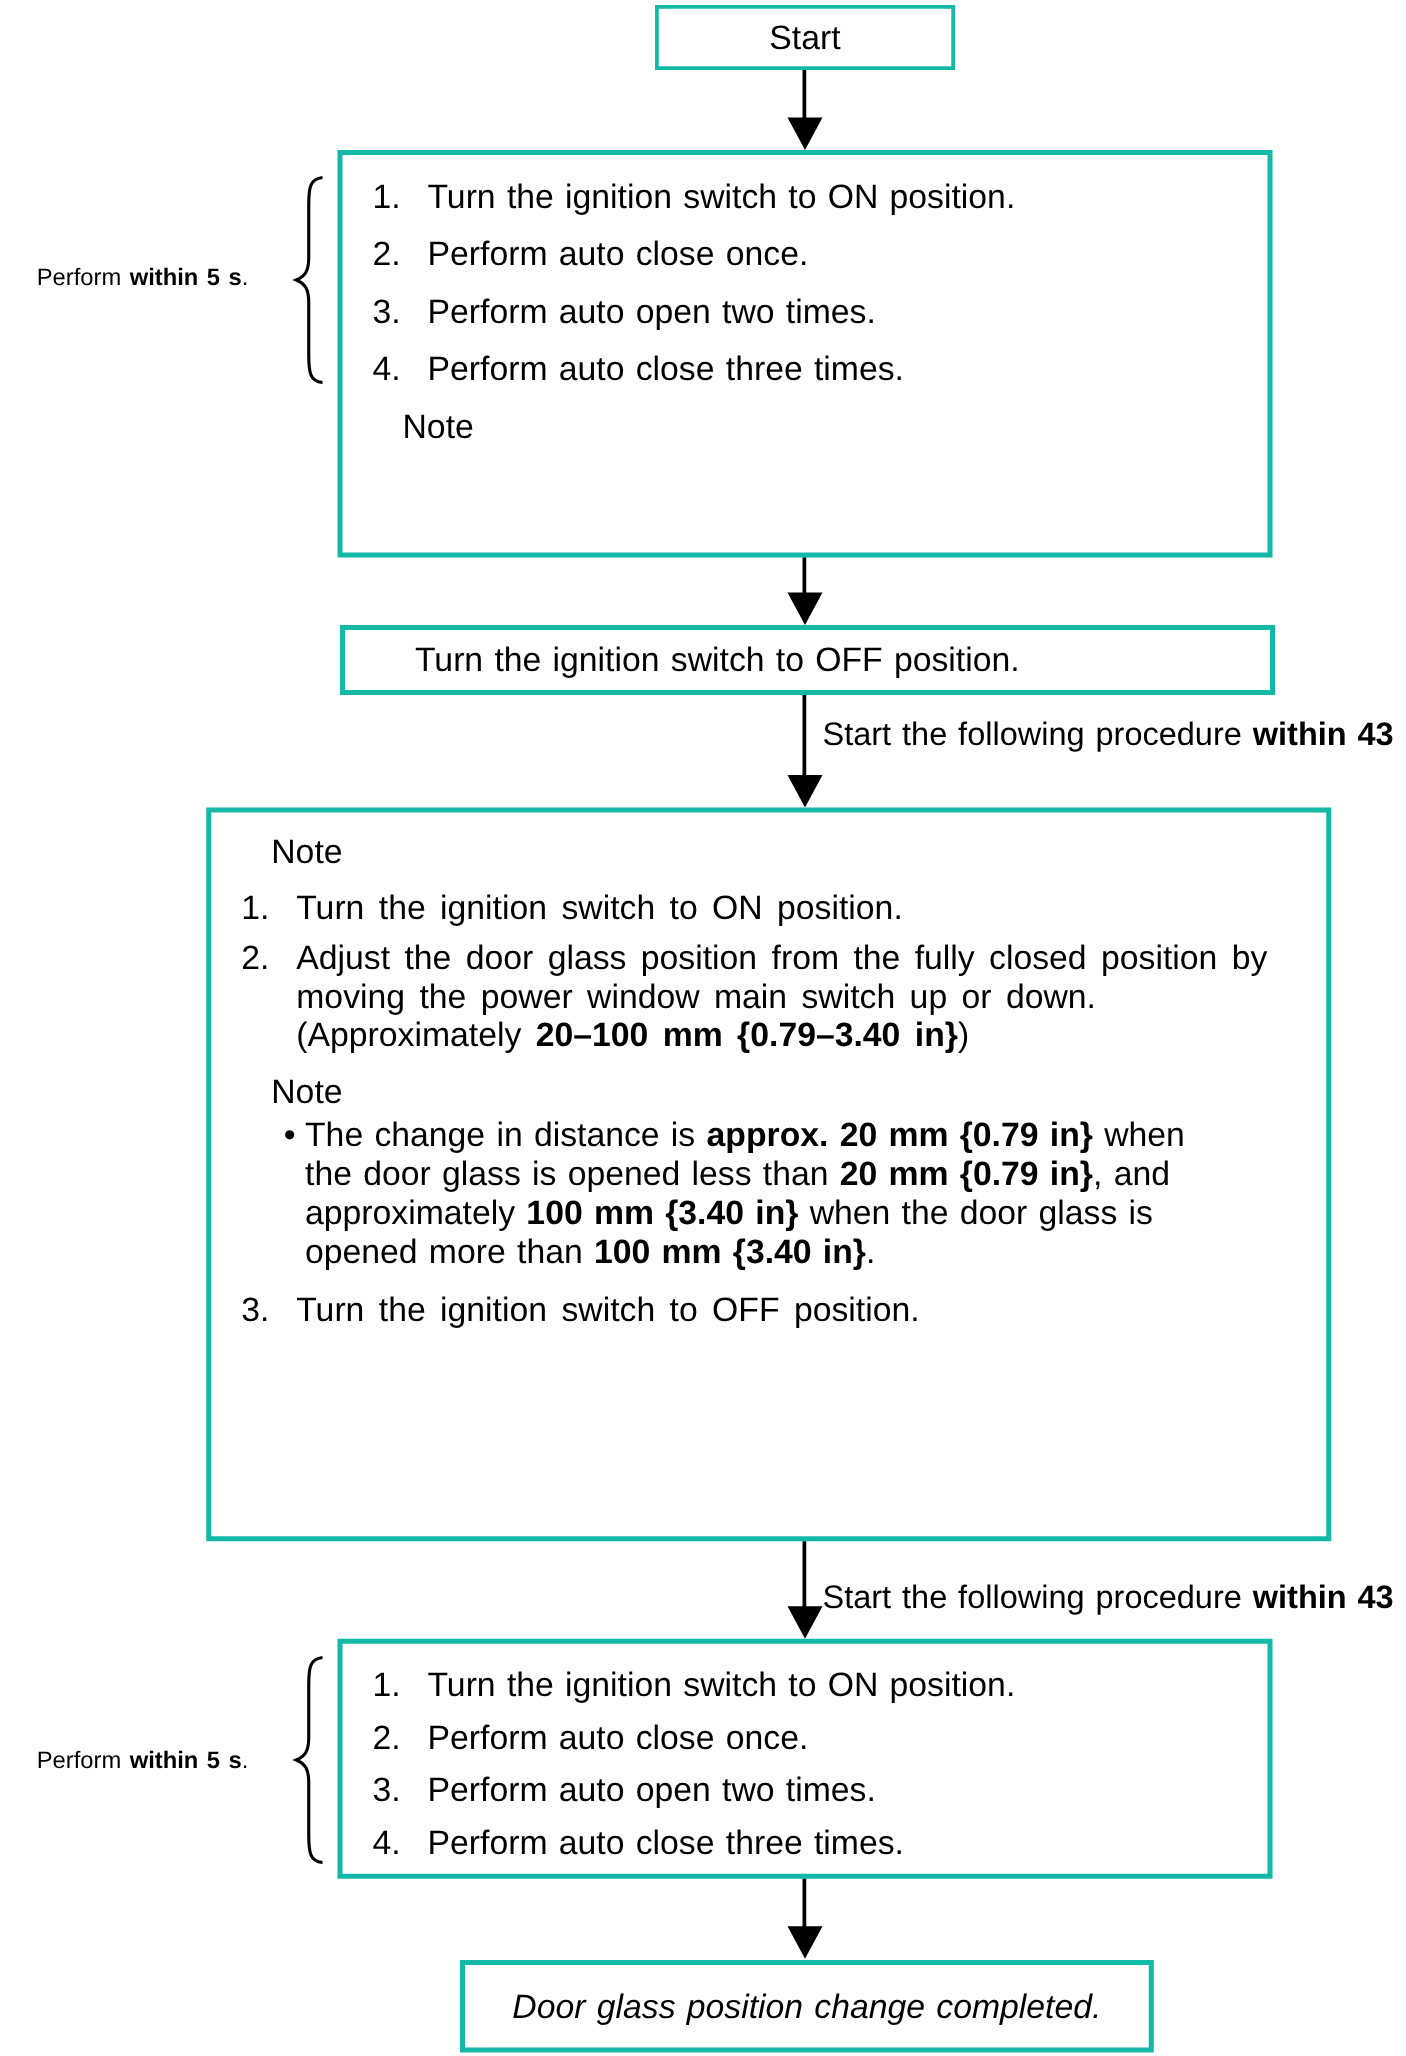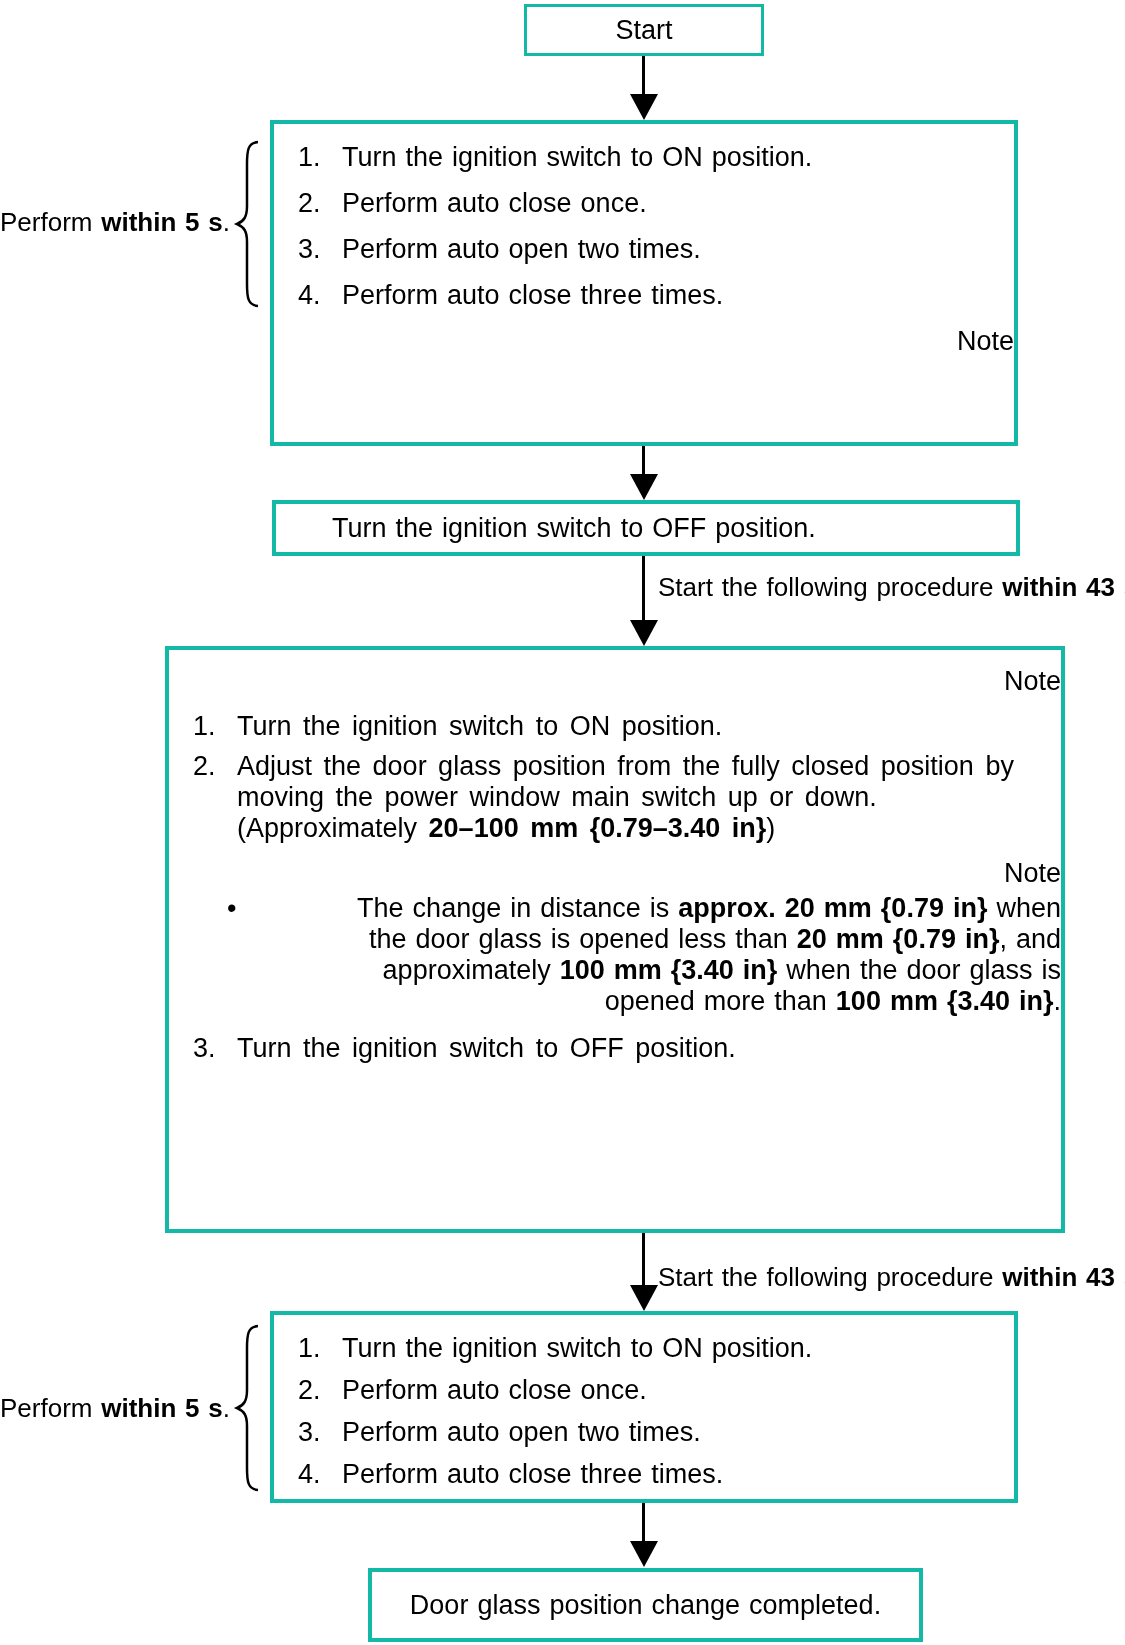--- a/index.html
+++ b/index.html
@@ -7,41 +7,41 @@
     position:relative;width:1125px;height:1645px;background:#ffffff;
     font-family:"Liberation Sans",sans-serif;color:#000;
     font-size:27px;line-height:31px;word-spacing:1.5px;overflow:hidden;
   }
   b{font-weight:bold;}
   .fbox{position:absolute;background:#fff;border:4px solid #14b8a6;box-sizing:border-box;}
   .vline{position:absolute;width:3px;background:#000;}
   .ahead{position:absolute;width:0;height:0;
     border-left:14px solid transparent;border-right:14px solid transparent;border-top:26px solid #000;}
   .start-node{display:flex;align-items:center;justify-content:center;border-width:3px;}
-  .box-end{display:flex;align-items:center;justify-content:center;text-align:center;}
+  .box-end{display:flex;align-items:center;justify-content:center;text-align:center;font-style:italic;}
   .box-b{display:flex;align-items:center;padding-left:56px;}
   .box-a{padding-top:18px;}
   .box-d{padding-top:18px;}
   .box-big{padding-top:16px;}
   .steps{list-style:none;margin:0;padding:0;}
   .steps li{display:flex;margin:0 0 9px 24px;}
   .steps .num{flex:0 0 44px;width:44px;}
   .steps .txt{flex:1;}
   .box-a .steps li{margin-bottom:15px;}
   .box-d .steps li{margin-bottom:11px;}
   .box-big .steps li{margin-bottom:9px;}
   .box-big .steps .txt{word-spacing:4px;}
-  .note-block{margin:12px 0 0 48px;text-align:right;}
+  .note-block{margin:12px 0 0 48px;}
   .note-block.first{margin-top:0;}
   .note-title{margin-bottom:4px;}
   .bullets{list-style:none;margin:0 0 0 10px;padding:0;}
   .bullets li{position:relative;padding-left:17px;}
   .bullets li + li{margin-top:14px;font-style:italic;}
   .bullets li::before{content:"\2022";position:absolute;left:0;top:0;}
-  .side-label{position:absolute;left:0;width:228px;text-align:center;white-space:nowrap;font-size:26px;}
+  .side-label{position:absolute;left:0;width:228px;text-align:center;white-space:nowrap;font-size:19px;}
   .arrow-label{position:absolute;left:658px;white-space:nowrap;font-size:26px;}
   .brace{position:absolute;}
 </style>
 </head>
 <body>
 
 <div class="canvas">
 
   <div class="fbox start-node" style="left:524px;top:4px;width:240px;height:52px;">
     <span>Start</span>

